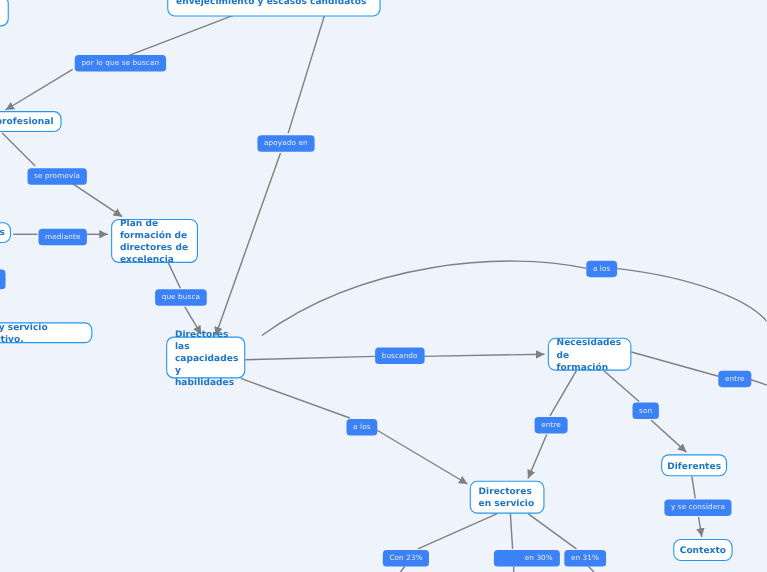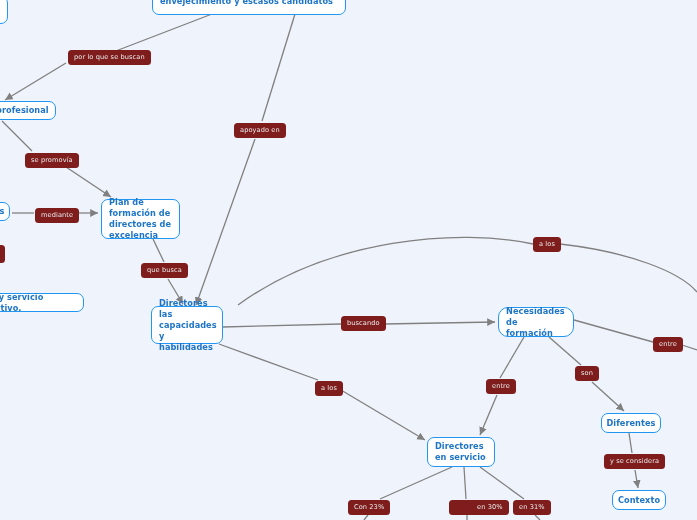--- a/index.html
+++ b/index.html
@@ -39,21 +39,21 @@
     line-height: 11px;
     letter-spacing: 0.05px;
     padding: 5px 7px;
     display: flex;
     align-items: center;
   }
   .node span { display: block; }
   .elabel {
     position: absolute;
     box-sizing: border-box;
-    background: #7f1d1d;
+    background: #3b82f6;
     border-radius: 3.5px;
     color: #e9e9e9;
     font-size: 6.6px;
     line-height: 9px;
     letter-spacing: 0.1px;
     padding: 3px 6px;
     white-space: nowrap;
     display: flex;
     align-items: center;
     justify-content: center;
@@ -140,21 +140,21 @@
   </div>
 
   <div class="node" style="left:-18px; top:293px; width:102px; height:19px;">
     <span>n y servicio activo.</span>
   </div>
 
   <div class="node" style="left:151px; top:306px; width:72px; height:38px;">
     <span>Directores las capacidades y habilidades</span>
   </div>
 
-  <div class="node" style="left:498px; top:307px; width:76px; height:30px;border-radius:10px;">
+  <div class="node" style="left:498px; top:307px; width:76px; height:30px;">
     <span>Necesidades de formación</span>
   </div>
 
   <div class="node" style="left:601px; top:413px; width:60px; height:20px; justify-content:center;align-items:center;">
     <span>Diferentes</span>
   </div>
 
   <div class="node" style="left:427px; top:437px; width:68px; height:30px;">
     <span>Directores en servicio</span>
   </div>

